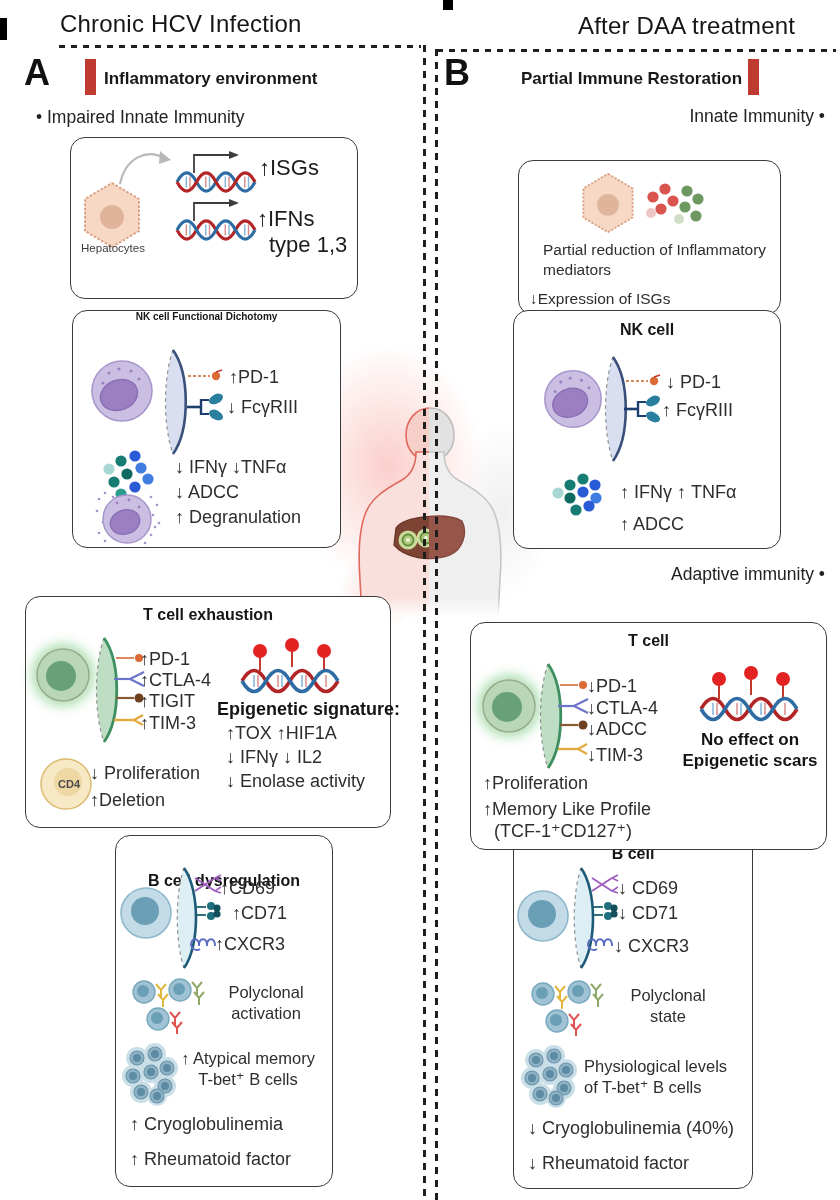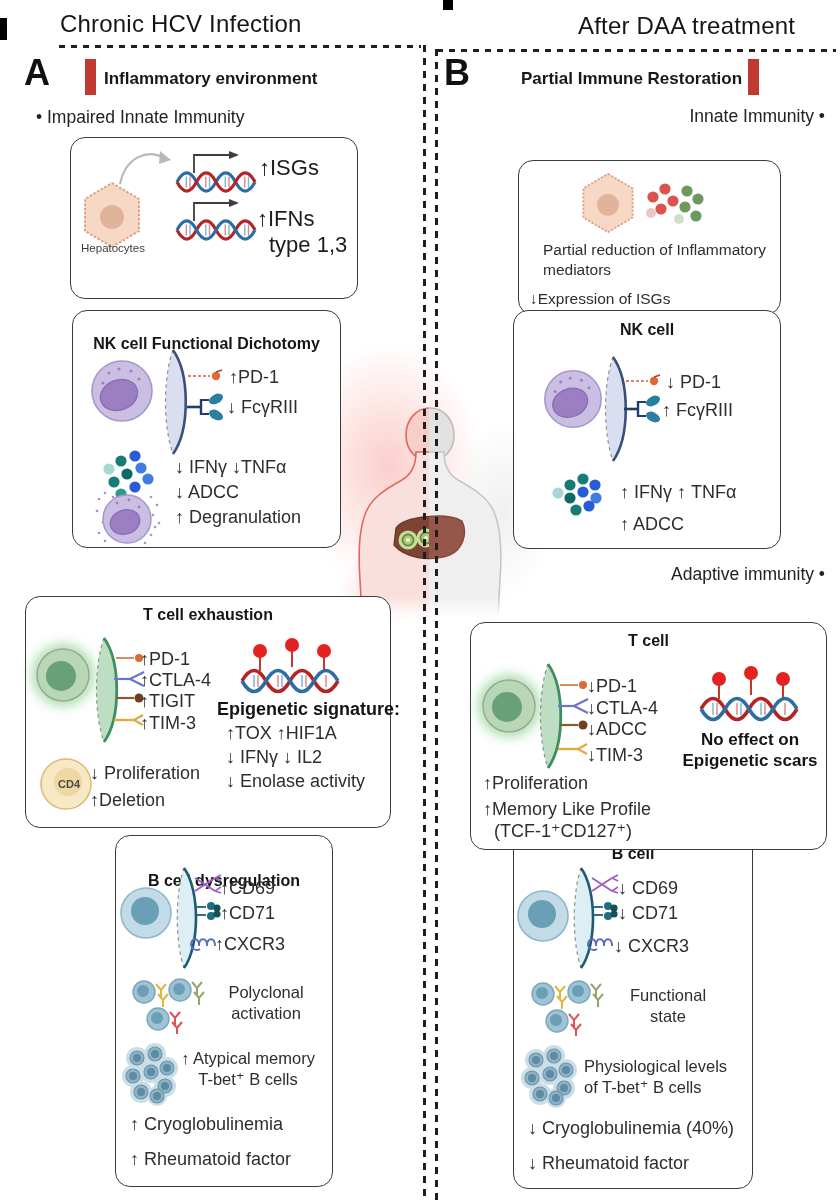--- a/index.html
+++ b/index.html
@@ -141,21 +141,21 @@
           <line x1="77" y1="7" x2="77" y2="19" stroke="#d88a8a" stroke-width="1.5"></line>
         <path d="M0,13 C7,26 14,26 21,13 C28,0 35,0 42,13 C49,26 56,26 63,13 C70,0 77,0 84,13" fill="none" stroke="#b32424" stroke-width="3.4"></path>
         <path d="M0,13 C7,0 14,0 21,13 C28,26 35,26 42,13 C49,0 56,0 63,13 C70,26 77,26 84,13" fill="none" stroke="#2e6da4" stroke-width="3.4"></path>
       </svg>
     </div>
     <div class="abs big-gene" style="left:186px;top:68px;">↑IFNs</div>
     <div class="abs big-gene" style="left:198px;top:94px;">type 1,3</div>
   </div>
 
   <div class="box" style="left:72px;top:310px;width:267px;height:236px;">
-    <div class="box-title" style="top:24px;font-size:16px;">NK cell Functional Dichotomy</div>
+    <div class="box-title" style="top:0;font-size:10px;">NK cell Functional Dichotomy</div>
     <div class="abs" style="left:16px;top:48px;">
       <svg width="66" height="64" viewBox="0 0 66 64">
         <circle cx="33" cy="32" r="30" fill="#cabfe2" stroke="#a796cc" stroke-width="1.6"></circle>
         <ellipse cx="30" cy="36" rx="19" ry="15" fill="#9c7fc2" stroke="#8a6cb4" stroke-width="1.4" transform="rotate(-20 30 36)"></ellipse>
         <circle cx="20" cy="14" r="1.6" fill="#9c7fc2"></circle>
           <circle cx="30" cy="10" r="1.6" fill="#9c7fc2"></circle>
           <circle cx="42" cy="12" r="1.6" fill="#9c7fc2"></circle>
         <circle cx="50" cy="20" r="1.6" fill="#9c7fc2"></circle>
           <circle cx="14" cy="24" r="1.6" fill="#9c7fc2"></circle>
           <circle cx="46" cy="30" r="1.6" fill="#9c7fc2"></circle>
@@ -339,21 +339,21 @@
         <circle cx="22" cy="8" r="3.6" fill="#14505c"></circle>
           <circle cx="22" cy="14" r="3.6" fill="#14505c"></circle>
       </svg>
     </div>
     <div class="abs" style="left:73px;top:92px;">
       <svg width="32" height="24" viewBox="0 0 32 24">
         <path d="M2,18 c0,-9 8,-9 8,0 c0,-9 8,-9 8,0 c0,-9 8,-9 8,0 M2,18 c2,4 6,5 9,3" fill="none" stroke="#5b6bc0" stroke-width="1.8"></path>
       </svg>
     </div>
     <div class="lbl" style="left:104px;top:42px;">↑CD69</div>
-    <div class="lbl" style="left:104px;top:67px;">↑CD71</div>
+    <div class="lbl" style="left:116px;top:67px;">↑CD71</div>
     <div class="lbl" style="left:99px;top:98px;">↑CXCR3</div>
     <div class="abs" style="left:12px;top:140px;">
       <svg width="86" height="58" viewBox="0 0 86 58">
         <circle cx="16" cy="16" r="11" fill="#9fc3d4" stroke="#79a8bd" stroke-width="1.4"></circle>
           <circle cx="15" cy="15" r="6" fill="#6b9fb5"></circle>
         <circle cx="52" cy="14" r="11" fill="#9fc3d4" stroke="#79a8bd" stroke-width="1.4"></circle>
           <circle cx="51" cy="13" r="6" fill="#6b9fb5"></circle>
         <circle cx="30" cy="43" r="11" fill="#9fc3d4" stroke="#79a8bd" stroke-width="1.4"></circle>
           <circle cx="29" cy="42" r="6" fill="#6b9fb5"></circle>
         <g stroke="#e0b63c" stroke-width="2" fill="none">
@@ -622,21 +622,21 @@
         <g stroke="#8fa868" stroke-width="2" fill="none">
             <path d="M64,6 l5,6 l5,-6 M69,12 v8"></path>
             <path d="M66,16 l5,6 l5,-6 M71,22 v7"></path>
           </g>
         <g stroke="#e05252" stroke-width="2" fill="none">
             <path d="M42,36 l5,6 l5,-6 M47,42 v8"></path>
             <path d="M44,46 l5,6 l5,-6 M49,52 v6"></path>
           </g>
       </svg>
     </div>
-    <div class="lbl-wrap center" style="left:106px;top:149px;width:96px;">Functional state</div>
+    <div class="lbl-wrap center" style="left:106px;top:149px;width:96px;">Polyclonal state</div>
     <div class="abs" style="left:6px;top:210px;">
       <svg width="58" height="62" viewBox="0 0 58 62">
         <g fill="#bcd7e2" opacity="0.8">
           <circle cx="16" cy="14" r="11"></circle>
             <circle cx="34" cy="10" r="11"></circle>
             <circle cx="46" cy="24" r="11"></circle>
             <circle cx="12" cy="32" r="11"></circle>
           <circle cx="30" cy="28" r="11"></circle>
             <circle cx="44" cy="42" r="11"></circle>
             <circle cx="20" cy="48" r="11"></circle>

